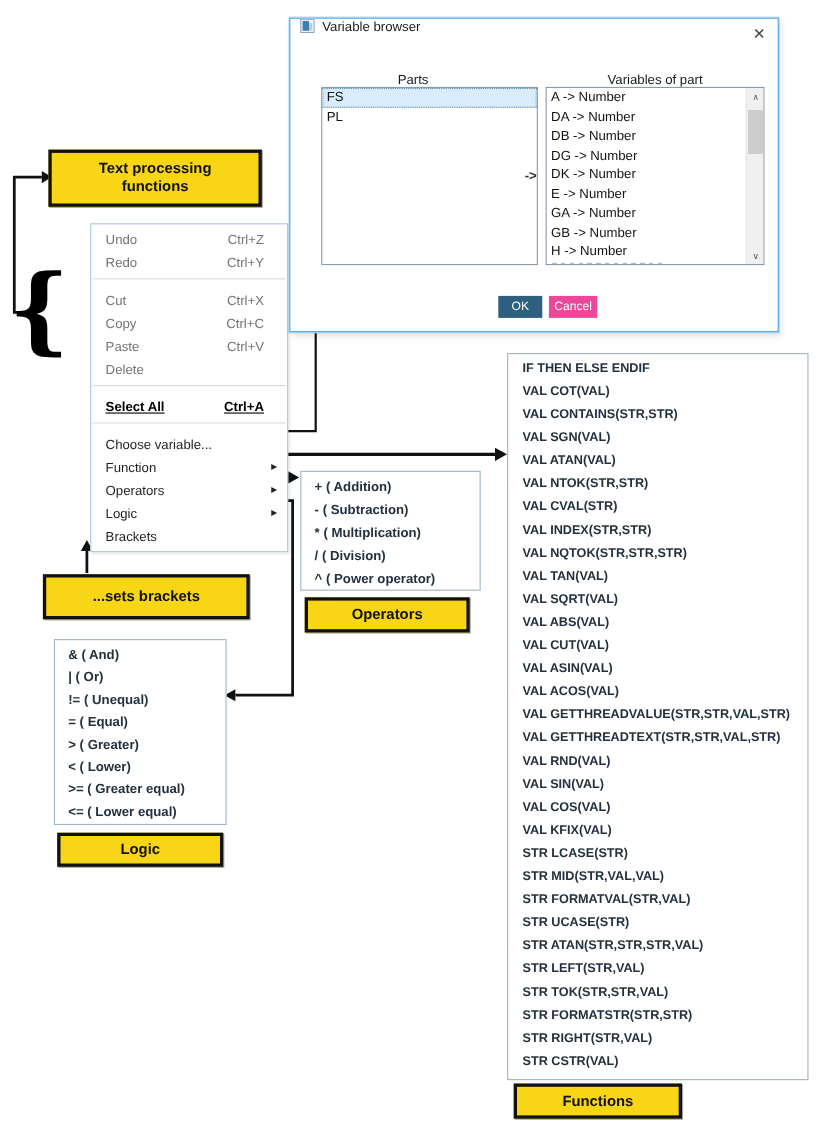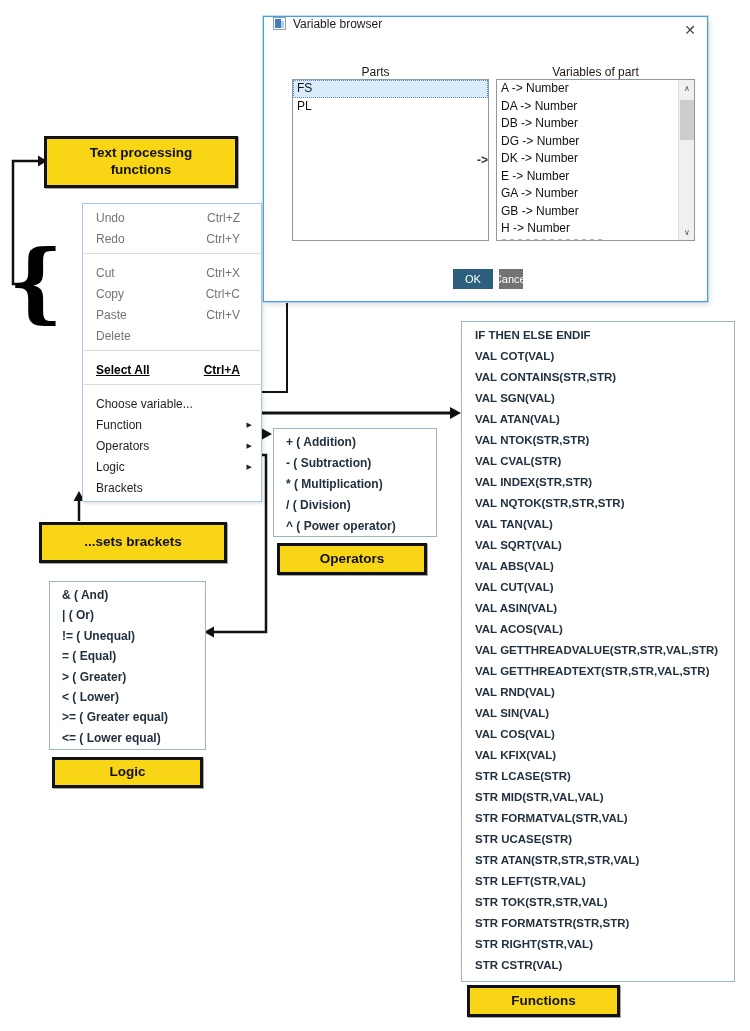--- a/index.html
+++ b/index.html
@@ -71,21 +71,21 @@
                  width:100px; }
   .map-arrow { position:absolute; left:213px; top:136px; width:17px; font-size:12px; font-weight:bold; color:#333; }
   .vscroll { position:absolute; right:0; top:0; bottom:0; width:16px; background:#f0f0f0; border-left:1px solid #e2e2e2; }
   .vs-btn { position:absolute; left:0; width:16px; height:16px; color:#555; font-size:8px;
             display:flex; align-items:center; justify-content:center; }
   .vs-up { top:0; } .vs-down { bottom:0; }
   .vs-thumb { position:absolute; left:1px; top:20px; width:14px; height:40px; background:#cdcdcd; }
   .dlg-buttons { position:absolute; left:189px; top:252px; display:flex; gap:6px; }
   .btn { height:20px; font-size:11px; color:#fff; display:flex; align-items:center; justify-content:center; }
   .btn-ok { width:40px; background:#2d5f7e; }
-  .btn-cancel { width:24px; background:#737373; }
+  .btn-cancel { width:44px; background:#ec4899; }
 </style>
 </head>
 <body>
 
 <div id="canvas">
 
   <svg id="wires" viewBox="0 0 750 1031">
     <g stroke="#111" stroke-width="2.5" fill="none">
       <path d="M22,284 L13,284 L13,161 L38,161"></path>
     </g>

